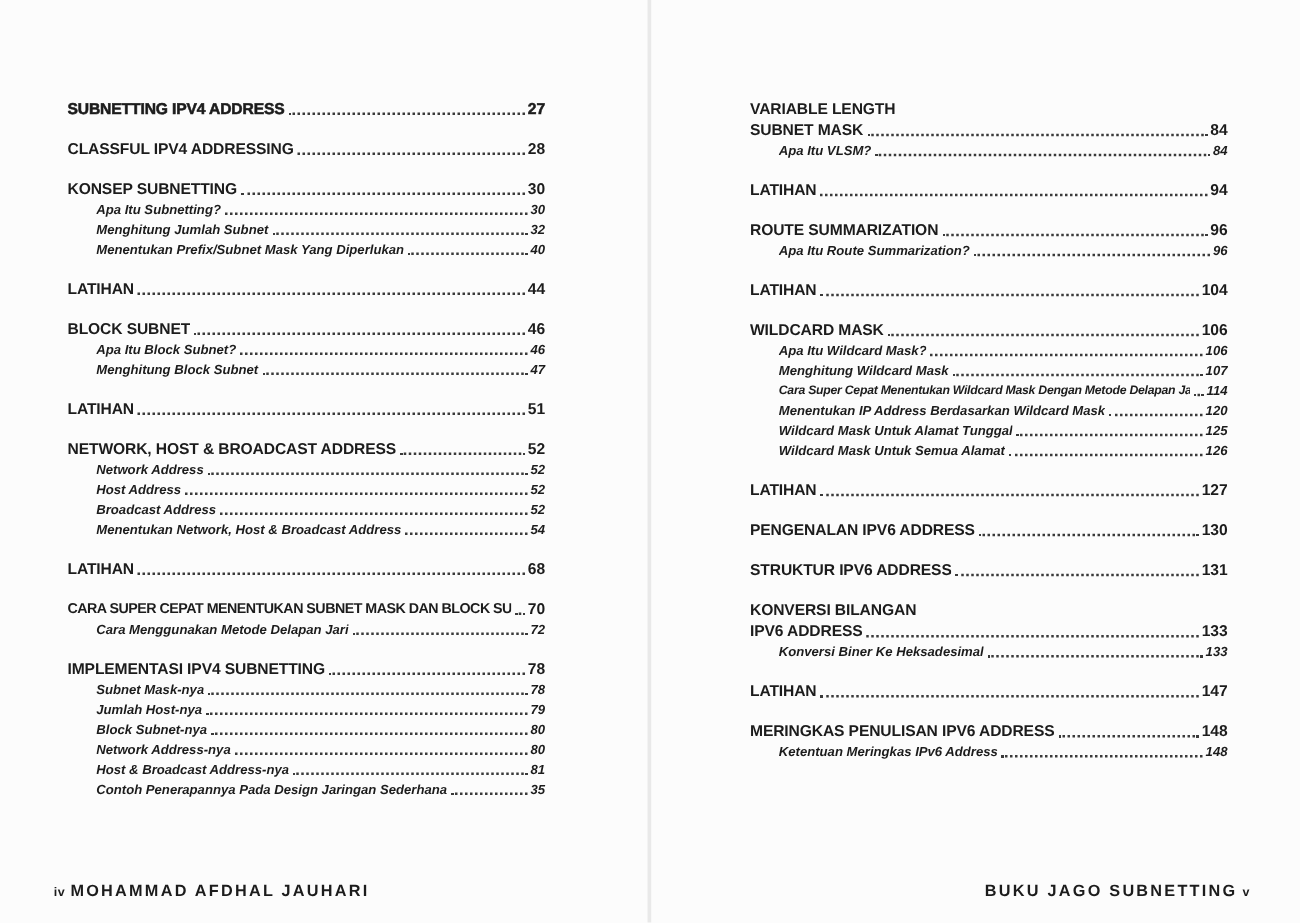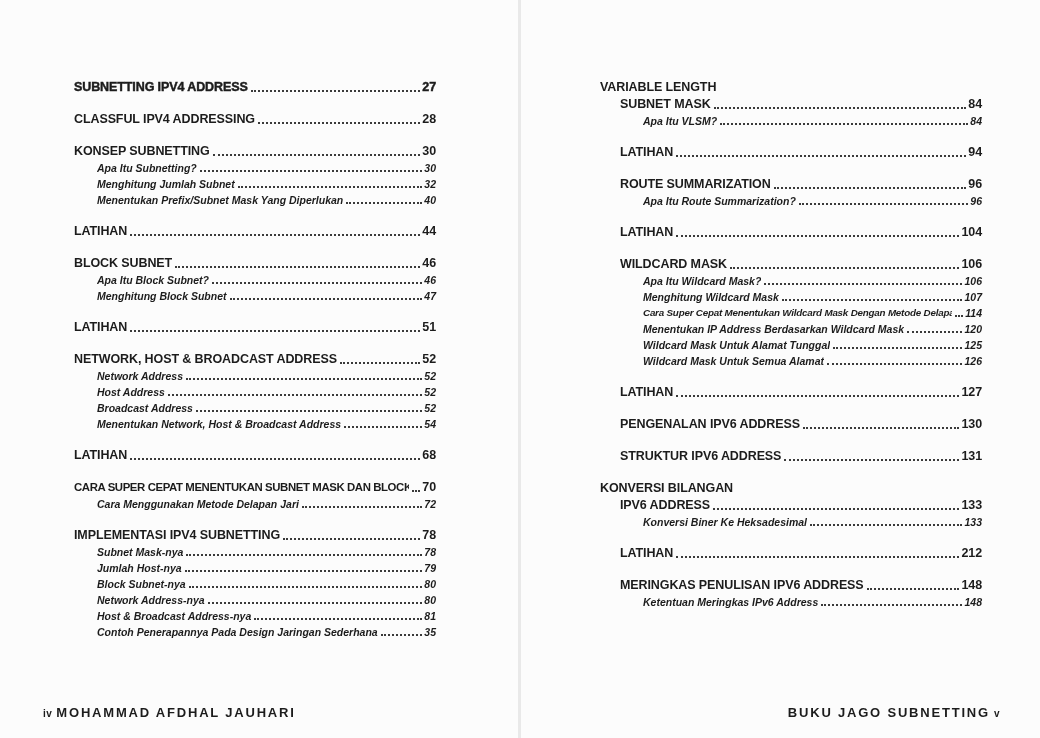--- a/index.html
+++ b/index.html
@@ -37,21 +37,21 @@
     padding-left: 23px;
   }
   .entry.sub .row { line-height: 16px; font-style: italic; }
   .entry:first-child { margin-top: 0; }
   .entry.gap-lg { margin-top: 28px; }
   .entry.strong .label,
   .entry.strong .pre-line,
   .entry.strong .pnum { -webkit-text-stroke: 0.45px currentColor; }
 
   .row { display: flex; align-items: flex-end; }
-  .label { white-space: nowrap; flex: 0 1 auto; overflow: hidden; margin-left: 20px; }
+  .label { white-space: nowrap; flex: 0 1 auto; overflow: hidden; }
   .h1  .label.tight { font-size: 11.4px; letter-spacing: -0.4px; }
   .sub .label.tight { font-size: 9.8px;  letter-spacing: -0.2px; }
   .leader {
     flex: 1 1 8px; min-width: 8px;
     border-bottom: 2px dotted #3a3a3a;
     margin: 0 2px 4px 3px;
   }
   .pnum { white-space: nowrap; }
 
   .footer {
@@ -383,21 +383,21 @@
         <div class="row">
           <span class="label">Konversi Biner Ke Heksadesimal</span>
           <span class="leader"></span>
           <span class="pnum">133</span>
         </div>
       </div>
       <div class="entry h1">
         <div class="row">
           <span class="label">LATIHAN</span>
           <span class="leader"></span>
-          <span class="pnum">212</span>
+          <span class="pnum">147</span>
         </div>
       </div>
       <div class="entry h1">
         <div class="row">
           <span class="label">MERINGKAS PENULISAN IPV6 ADDRESS</span>
           <span class="leader"></span>
           <span class="pnum">148</span>
         </div>
       </div>
       <div class="entry sub">

